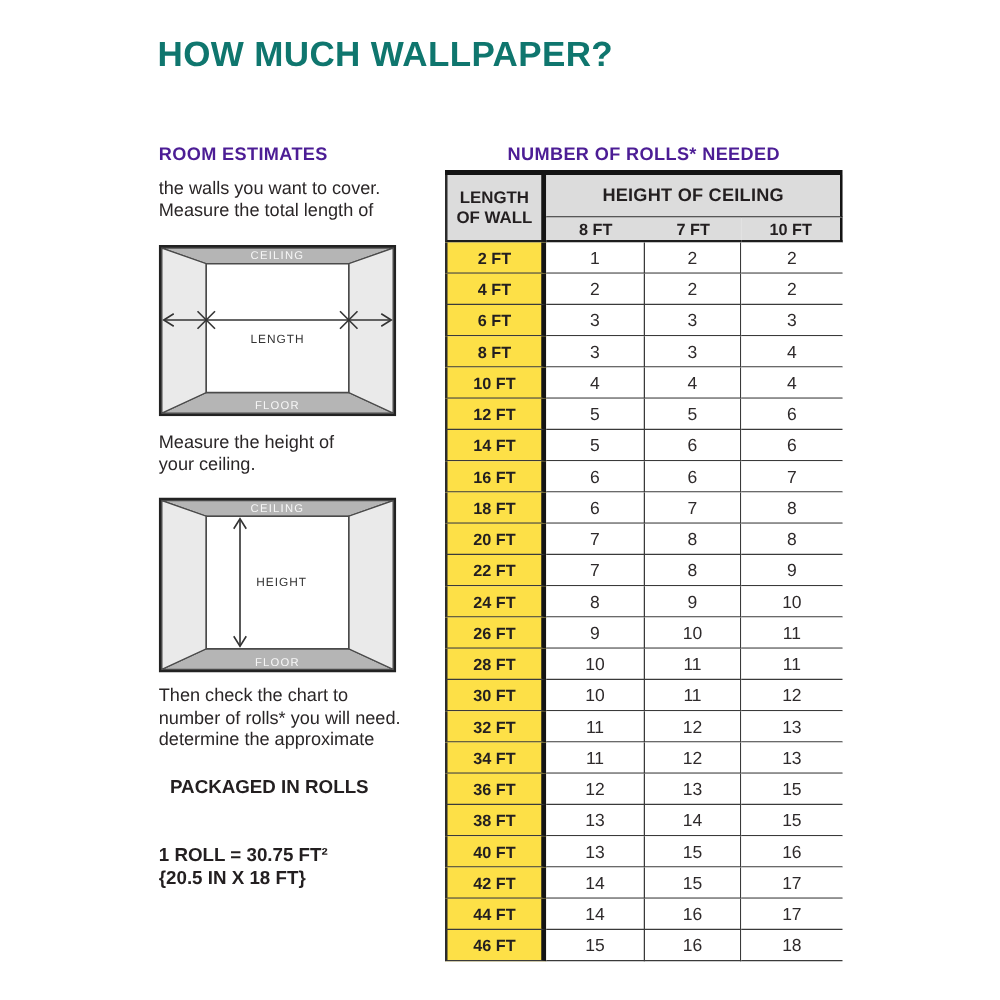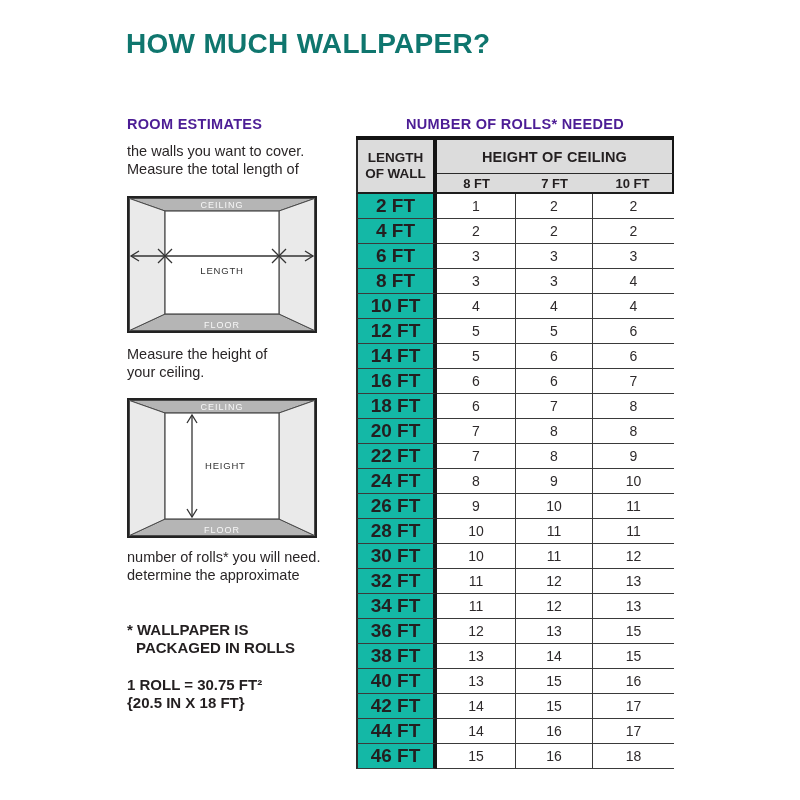--- a/index.html
+++ b/index.html
@@ -58,21 +58,21 @@
   .group-cell {
     grid-column:2/5; grid-row:1;
     font-weight:bold; font-size:14.5px; letter-spacing:0.2px;
     border-right:2px solid #141414;
     border-bottom:1.5px solid #2b2b2b;
   }
   .sub-cell { grid-row:2; font-weight:bold; font-size:13px; border-bottom:2px solid #1d1d1d; }
   .sub-last { border-right:2px solid #141414; }
 
   .label-cell {
-    background:#14b8a6; font-weight:bold; font-size:19px;
+    background:#fde047; font-weight:bold; font-size:13px;
     border-left:2px solid #2b2b2b; border-right:4px solid #141414;
     border-bottom:1.5px solid #3a3a3a;
   }
   .data-cell {
     background:#ffffff; font-size:14px; color:#2e2a2b;
     border-bottom:1.5px solid #3a3a3a;
   }
   .data-cell.c0, .data-cell.c1 { border-right:1.5px solid #3a3a3a; }
 </style>
 </head>
@@ -125,26 +125,26 @@
   <text x="95" y="134.5" text-anchor="middle" font-size="9" letter-spacing="1" fill="#f7f7f7">FLOOR</text>
   <g stroke="#333333" stroke-width="1.3" fill="none">
     <line x1="65" y1="17" x2="65" y2="119"></line>
     <polyline points="60,25 65,17 70,25"></polyline>
     <polyline points="60,111 65,119 70,111"></polyline>
   </g>
   <text x="78" y="71" text-anchor="start" font-size="9.5" letter-spacing="0.8" fill="#333333">HEIGHT</text>
 </svg>
 
 <div class="abs para para-step3">
+  <div>Then check the chart to</div>
   <div>number of rolls* you will need.</div>
   <div>determine the approximate</div>
 </div>
 
 <div class="abs footnote">
-  <div class="line1">* WALLPAPER IS</div>
   <div class="line2">PACKAGED IN ROLLS</div>
 </div>
 
 <div class="abs roll-info">
   <div>1 ROLL = 30.75 FT²</div>
   <div>{20.5 IN X 18 FT}</div>
 </div>
 
 <div class="abs rolls-table" id="rolls-table">
   <div class="cell lw-cell hdr-bg">

